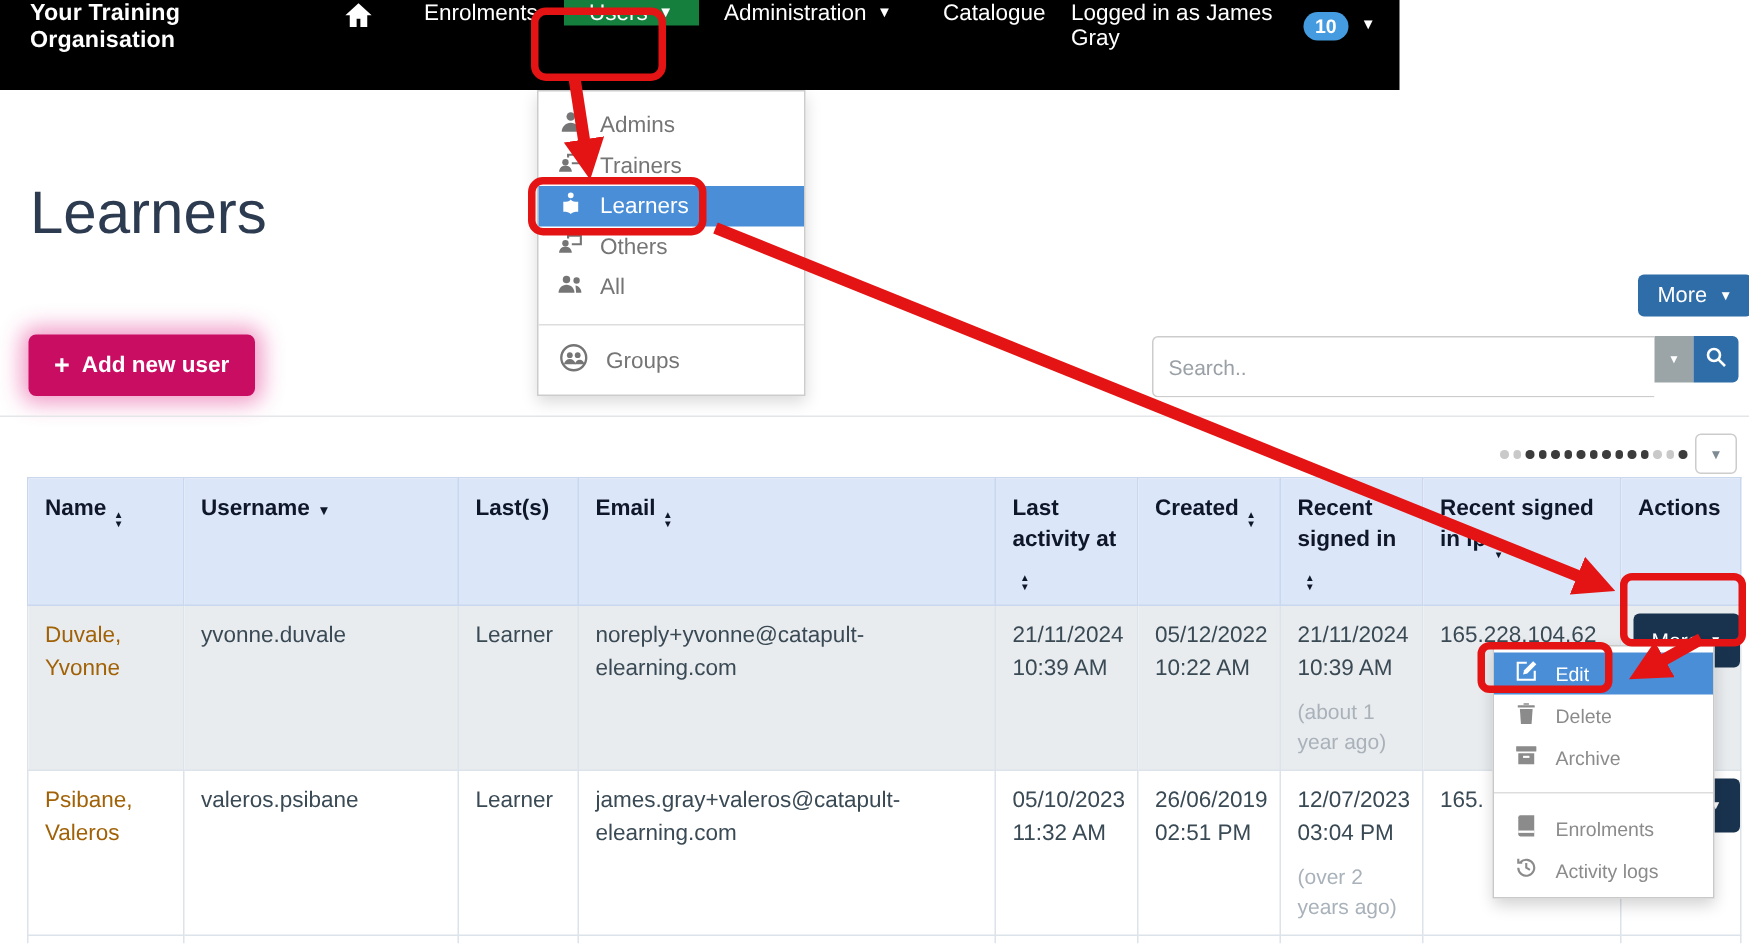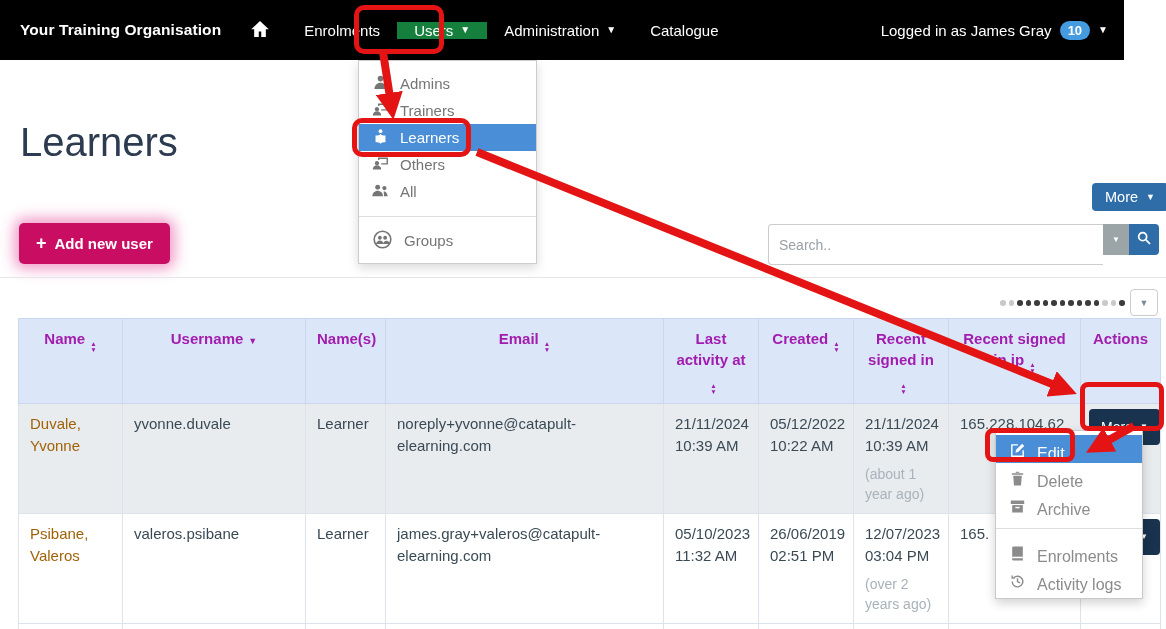--- a/index.html
+++ b/index.html
@@ -1,20 +1,20 @@
 <!DOCTYPE html>
 <html><head>
 <meta charset="utf-8">
 <style>
   * { margin:0; padding:0; box-sizing:border-box; }
   body { font-family:"Liberation Sans","DejaVu Sans",sans-serif; background:#fff; }
   .page { position:relative; width:1166px; height:629px; overflow:hidden; background:#fff; }
 
   
-  .navbar { position:absolute; left:0; top:0; width:1124px; height:60px; background:#000; display:flex; align-items:center; z-index:30; }
+  .navbar { position:absolute; left:0; top:0; width:933px; height:60px; background:#000; display:flex; align-items:flex-start; z-index:30; }
   .brand { display:flex; align-items:center; margin-left:20px; margin-right:12px; color:#fff; font-size:15.5px; font-weight:600; letter-spacing:.1px; }
   .nav-item { display:flex; align-items:center; gap:7px; padding:0 17px; color:#fff; font-size:15px; font-weight:500; cursor:pointer; }
   .nav-item.active { background:#15803d; }
   .caret { font-size:10px; line-height:1; }
   .nav-right { margin-left:auto; display:flex; align-items:center; gap:8px; padding-right:16px; color:#fff; font-size:15px; }
   .badge { background:#459be0; color:#fff; font-size:13px; font-weight:bold; border-radius:10px; padding:2px 8px; }
 
   
   .user-dd { position:absolute; left:358px; top:60px; width:179px; background:#fff; border:1px solid #ccc; box-shadow:0 4px 10px rgba(0,0,0,.15); padding:9px 0 6px; z-index:40; }
   .dd-item { display:flex; align-items:center; gap:11px; height:27px; padding:0 13px; color:#757575; font-size:15px; cursor:pointer; }
@@ -40,37 +40,37 @@
   .hdivider { position:absolute; left:0; top:277px; width:1166px; border-top:1px solid #e4e6e8; }
 
   .dots { position:absolute; left:1000px; top:300px; display:flex; gap:3px; align-items:center; }
   .dot { width:5.5px; height:5.5px; border-radius:50%; }
   .dot.on { background:#3c3c3c; } .dot.off { background:#c9c9c9; }
   .dots-caret { position:absolute; left:1130px; top:289px; width:28px; height:27px; background:#fff; border:1px solid #ccc; border-radius:4px; color:#7e8a94; font-size:9px; display:flex; align-items:center; justify-content:center; cursor:pointer; }
 
   
   table.users { position:absolute; left:18px; top:318px; width:1142px; border-collapse:collapse; table-layout:fixed; background:#fff; }
   .users th, .users td { border:1px solid #dde3ea; vertical-align:top; text-align:left; padding:9px 11px; overflow:hidden; }
-  .users thead th { background:#dbe7f8; color:#a21caf; font-size:15px; font-weight:bold; height:65px; border-color:#c9d8ee; line-height:1.4;text-align:center; }
+  .users thead th { background:#dbe7f8; color:#0f172a; font-size:15px; font-weight:bold; height:65px; border-color:#c9d8ee; line-height:1.4; }
   .users td { font-size:15px; color:#3a4a55; line-height:1.45; }
   tr.hl td { background:#e9ecef; }
   tr.r1 td { height:100px; } tr.r2 td { height:103px; } tr.r3 td { height:110px; }
   .users a.name-link { color:#a16207; text-decoration:none; }
   .date-cell { white-space:pre-line; }
   .ago { display:block; color:#a9b2ba; font-size:14px; margin-top:7px; white-space:normal; }
   .sort { display:inline-flex; flex-direction:column; margin-left:5px; vertical-align:-2px; }
   .sort i { font-style:normal; font-size:6.5px; line-height:5.5px; }
   .sort-one { font-size:9px; margin-left:5px; }
   .actions-cell { padding:5px 0 0 8px !important; }
   .row-more { display:inline-flex; align-items:center; gap:7px; background:#19334f; color:#fff; border:none; border-radius:4px; padding:10px 12px; font-size:14px; font-family:inherit; cursor:pointer; }
   .row-more .caret { font-size:8px; }
 
   
   .context-menu { position:absolute; left:995px; top:430px; width:148px; background:#fff; border:1px solid #c9c9c9; box-shadow:0 4px 10px rgba(0,0,0,.18); padding:4px 0; z-index:50; }
-  .cm-item { display:flex; align-items:flex-end; gap:11px; height:28px; padding:0 13px; font-size:16px; color:#8b8b8b; cursor:pointer; }
+  .cm-item { display:flex; align-items:center; gap:11px; height:28px; padding:0 13px; font-size:13px; color:#8b8b8b; cursor:pointer; }
   .cm-item svg { width:17px; height:17px; flex:0 0 auto; }
   .cm-item.active { background:#4a8ed8; color:#fff; }
   .cm-divider { border-top:1px solid #ddd; margin:9px 0; }
 
   
   .rbox { position:absolute; border:5px solid #e51414; border-radius:10px; z-index:60; pointer-events:none; }
   #box-users    { left:354px; top:5px;   width:90px;  height:49px; }
   #box-learners { left:352px; top:118px; width:119px; height:39px; }
   #box-more     { left:1080px; top:382px; width:84px; height:49px; border-radius:8px; }
   #box-edit     { left:985px; top:428px; width:90px;  height:34px; border-radius:8px; }
@@ -218,21 +218,21 @@
         <col style="width:132px">
         <col style="width:80px">
     </colgroup>
     <thead>
       <tr>
         <th><span>Name</span><span class="sort">
               <i>▲</i>
               <i>▼</i>
             </span></th>
         <th><span>Username</span><span class="sort-one">▼</span></th>
-        <th><span>Name(s)</span></th>
+        <th><span>Last(s)</span></th>
         <th><span>Email</span><span class="sort">
               <i>▲</i>
               <i>▼</i>
             </span></th>
         <th><span>Last activity at</span><span class="sort">
               <i>▲</i>
               <i>▼</i>
             </span></th>
         <th><span>Created</span><span class="sort">
               <i>▲</i>

